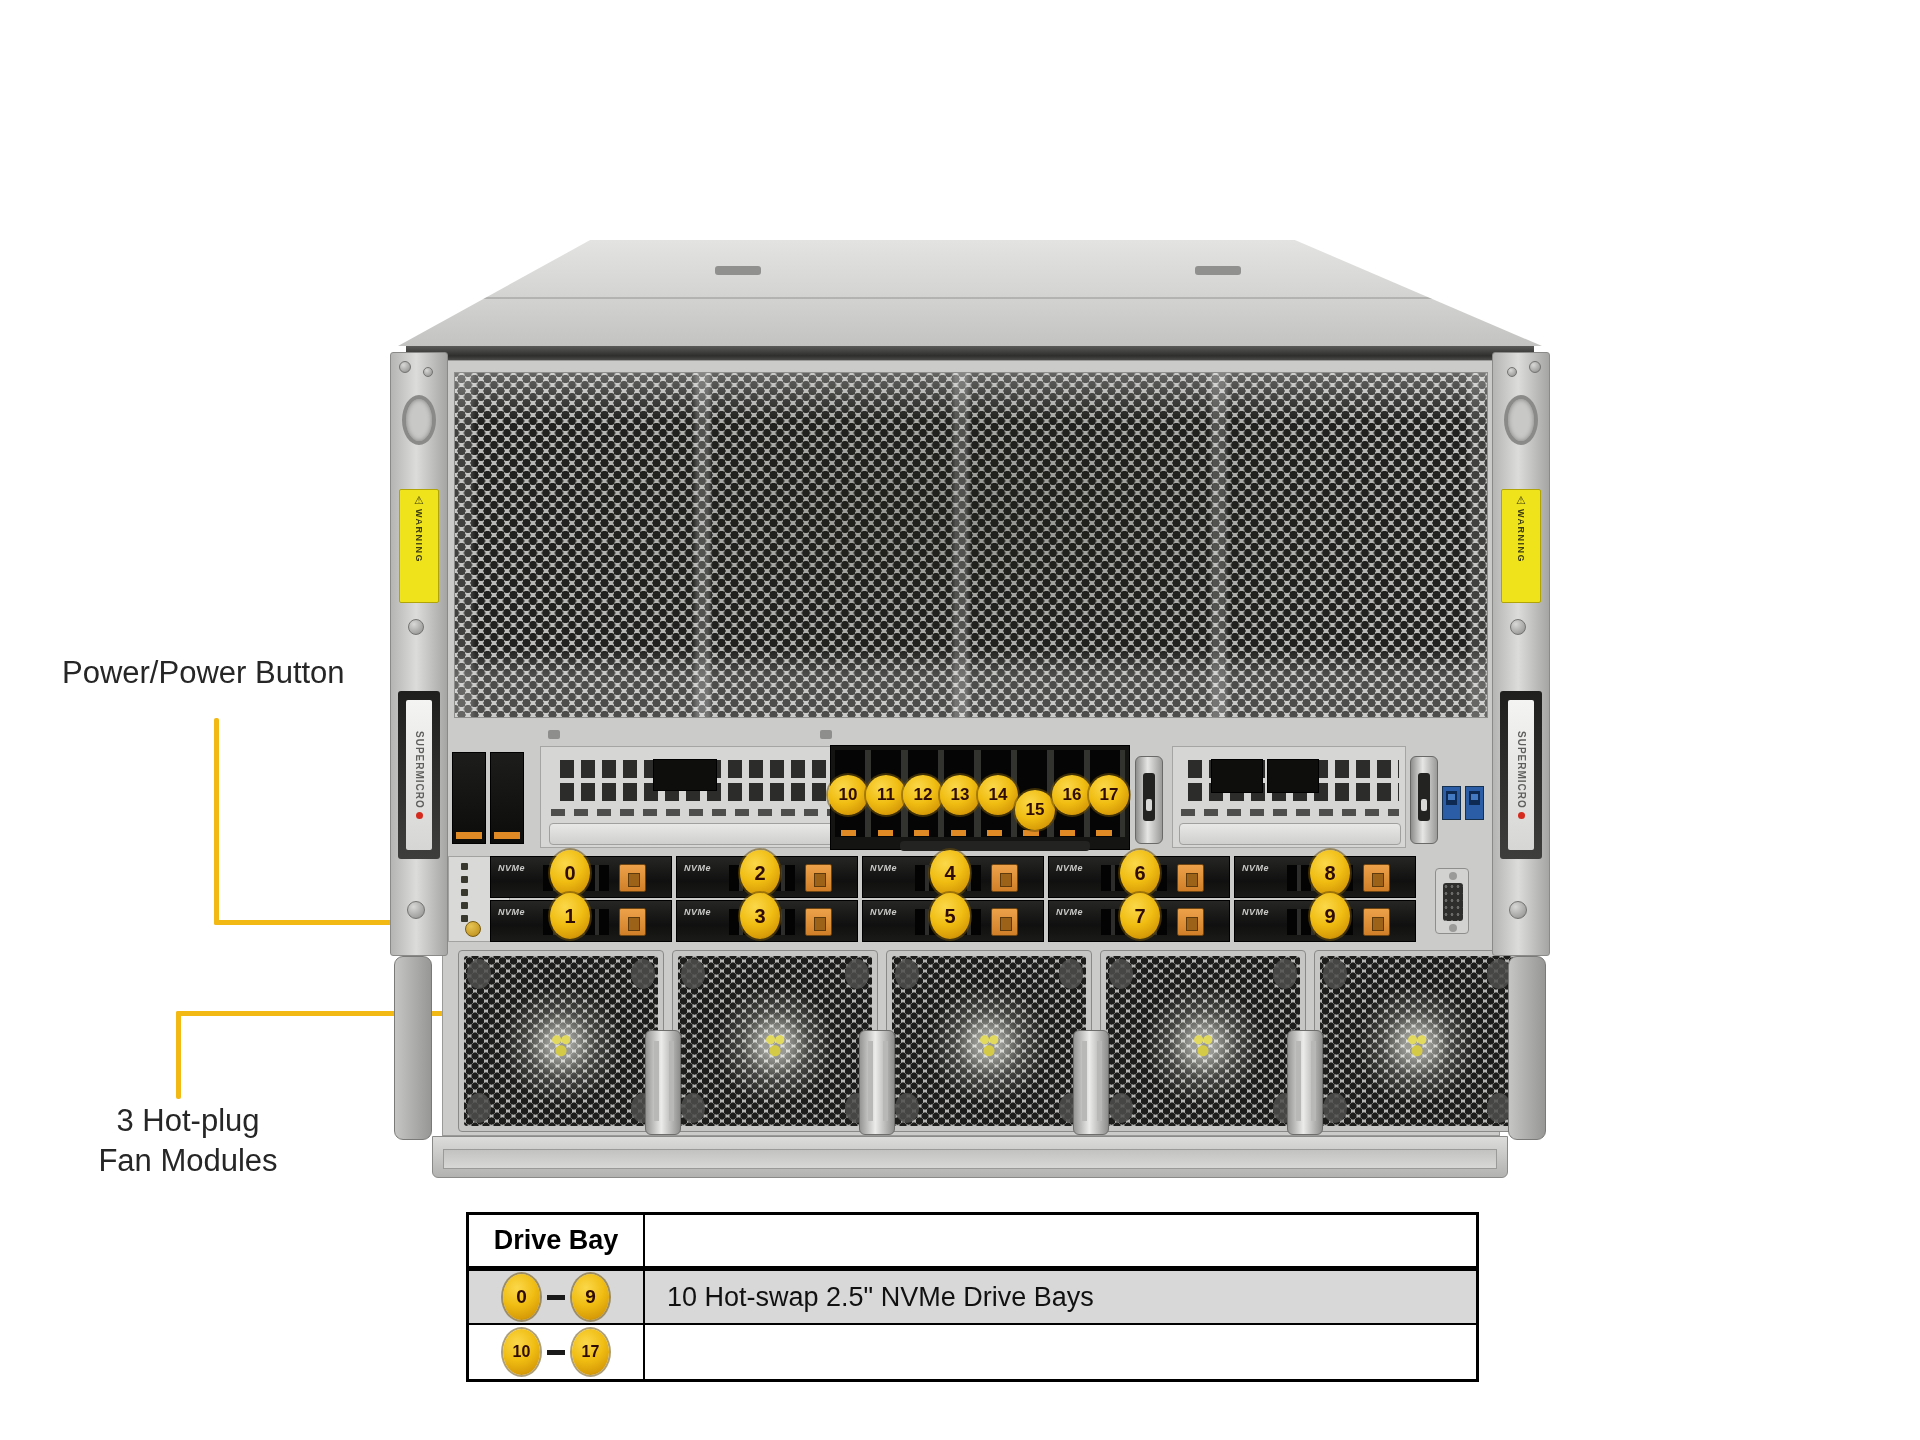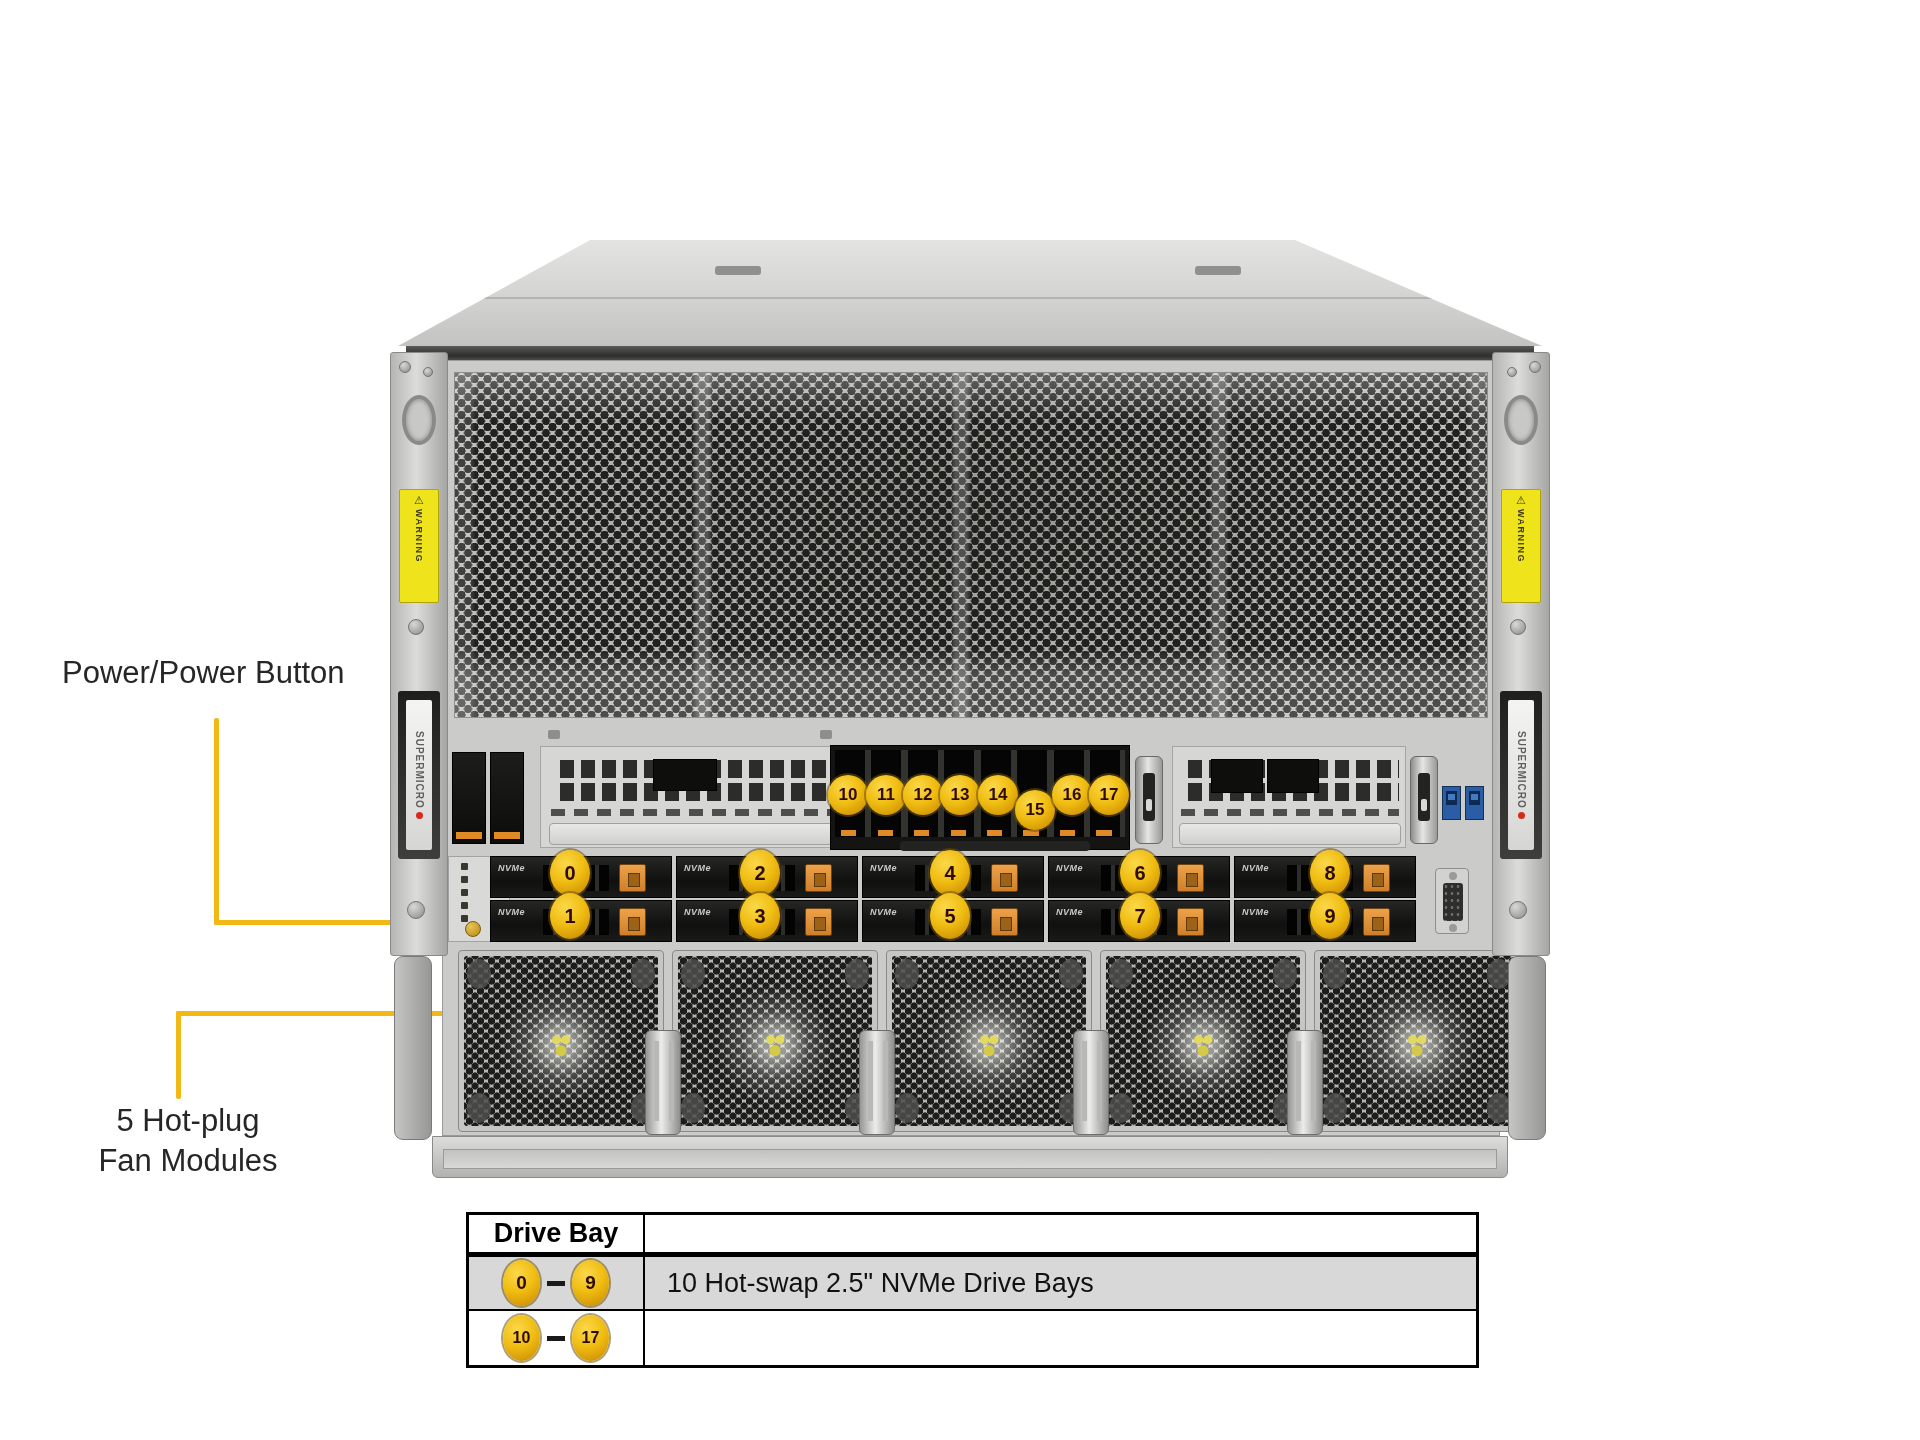--- a/index.html
+++ b/index.html
@@ -138,21 +138,21 @@
     display:flex; align-items:center; justify-content:center; position:absolute; }
   .brand .strip { position:static; width:26px; height:150px; background:linear-gradient(180deg,#f4f4f2,#d6d6d4); border-radius:2px;
     display:flex; flex-direction:column; align-items:center; justify-content:center; }
   .brand .btxt { position:static; writing-mode:vertical-rl; font-size:10px; font-weight:bold; color:#5e5e5c; letter-spacing:1px; }
   .brand .bdot { position:static; width:7px; height:7px; border-radius:50%; background:#d42b1e; margin-top:3px; }
   .side-handle { top:716px; width:38px; height:184px; background:linear-gradient(90deg,#c5c5c3,#979795); border:1px solid #7a7a78; border-radius:9px; }
 
   
   .dtable { position:absolute; left:466px; top:1212px; width:1013px; border:3px solid #000; background:#fff; }
   .trow { display:flex; }
-  .thead { height:42px; border-bottom:5px solid #000; }
+  .thead { height:56px; border-bottom:5px solid #000; }
   .tr1 { height:54px; background:#d8d8d8; border-bottom:2px solid #000; }
   .tr2 { height:54px; background:#ffffff; }
   .c1 { width:176px; border-right:2px solid #000; display:flex; align-items:center; justify-content:center; gap:7px; flex:none; }
   .c2 { flex:1; display:flex; align-items:center; padding-left:22px; }
   .thead .c1, .thead .c2 { justify-content:center; padding-left:0; font-weight:bold; font-size:27px; color:#000; }
   .tr1 .c2, .tr2 .c2 { font-size:27px; color:#111; }
   .tbadge { width:37px; height:46px; border-radius:50%; display:flex; align-items:center; justify-content:center;
     background:radial-gradient(circle at 38% 30%, #fbd84a, #f0bd12 45%, #d89c08 78%, #8f6a06 100%);
     box-shadow:0 0 0 2px rgba(110,80,8,.55); font-weight:bold; font-size:19px; color:#2e0b04; flex:none; }
   .tbadge.two { font-size:16px; }
@@ -163,21 +163,21 @@
 
 <div class="stage">
 
 
   <div class="callout-label" style="left:62px; top:655px;">Power/Power Button</div>
   <div class="callout-line" style="left:214px; top:718px; width:5px; height:207px;"></div>
   <div class="callout-line" style="left:214px; top:920px; width:262px; height:5px;"></div>
 
   <div class="callout-line" style="left:176px; top:1011px; width:341px; height:5px;"></div>
   <div class="callout-line" style="left:176px; top:1011px; width:5px; height:88px;"></div>
-  <div class="callout-label fan-label" style="left:58px; top:1103px;">5 Hot-plug</div>
+  <div class="callout-label fan-label" style="left:58px; top:1103px;">3 Hot-plug</div>
   <div class="callout-label fan-label" style="left:58px; top:1143px;">Fan Modules</div>
 
   <div class="chassis">
 
     <div class="lid"></div>
     <div class="lid-notch" style="left:325px;"></div>
     <div class="lid-notch" style="left:805px;"></div>
     <div class="gapbar"></div>
 
     <div class="front"></div>

